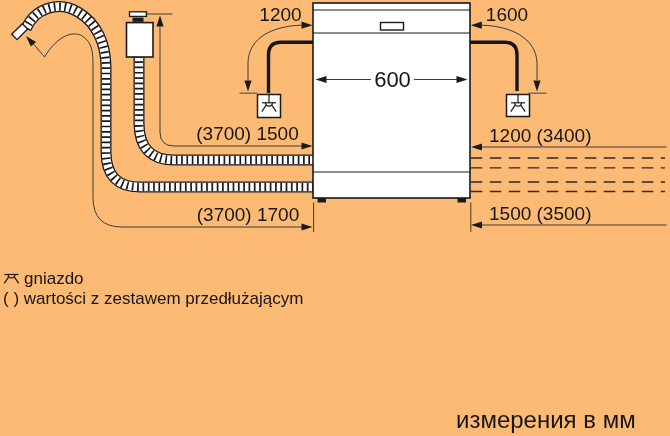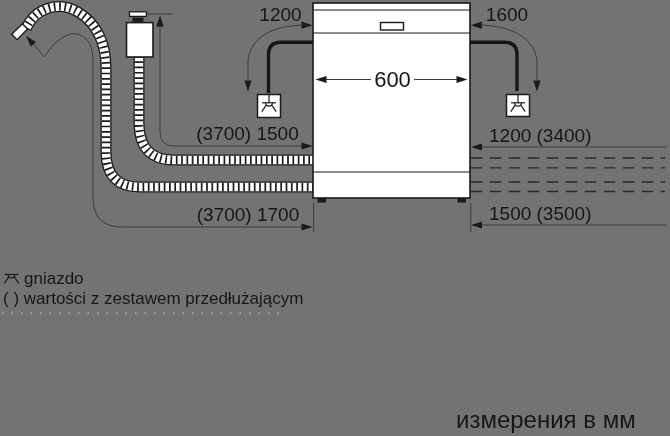--- a/index.html
+++ b/index.html
@@ -1,16 +1,16 @@
 <!DOCTYPE html>
 <html><head>
 <meta charset="utf-8">
 <style>
   html,body{margin:0;padding:0;background:#fff;}
-  .stage{position:relative;width:670px;height:436px;background:#737373;overflow:hidden;
+  .stage{position:relative;width:670px;height:436px;background:#fdba74;overflow:hidden;
          font-family:"Liberation Sans", sans-serif;}
   svg{position:absolute;left:0;top:0;}
   svg text{font-family:"Liberation Sans", sans-serif;fill:#161616;}
   .dim-label{font-size:19px;}
   .dim-label-lg{font-size:22px;}
   .legend-text{font-size:17px;}
   .caption-text{font-size:24px;}
   .thin{stroke:#3c3c3c;stroke-width:1;fill:none;}
   .thick-cable{stroke:#161616;stroke-width:3.4;fill:none;}
   .outline{stroke:#1a1a1a;fill:#ffffff;}

